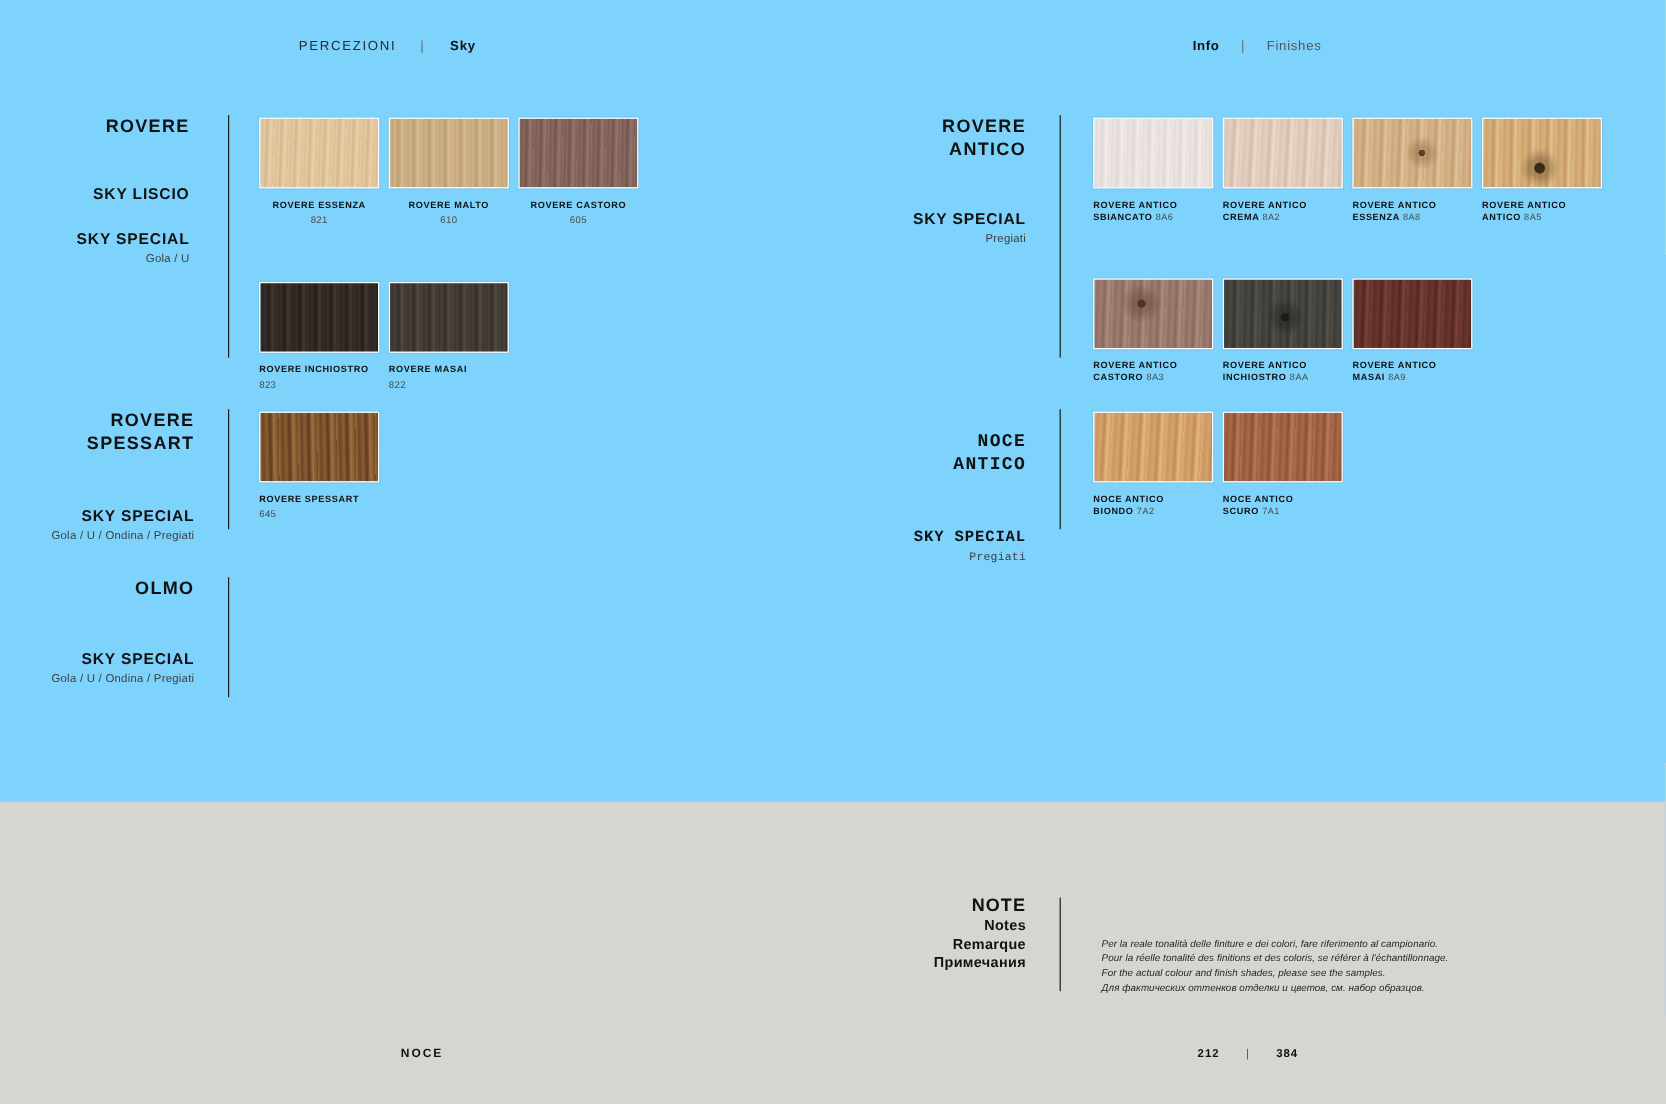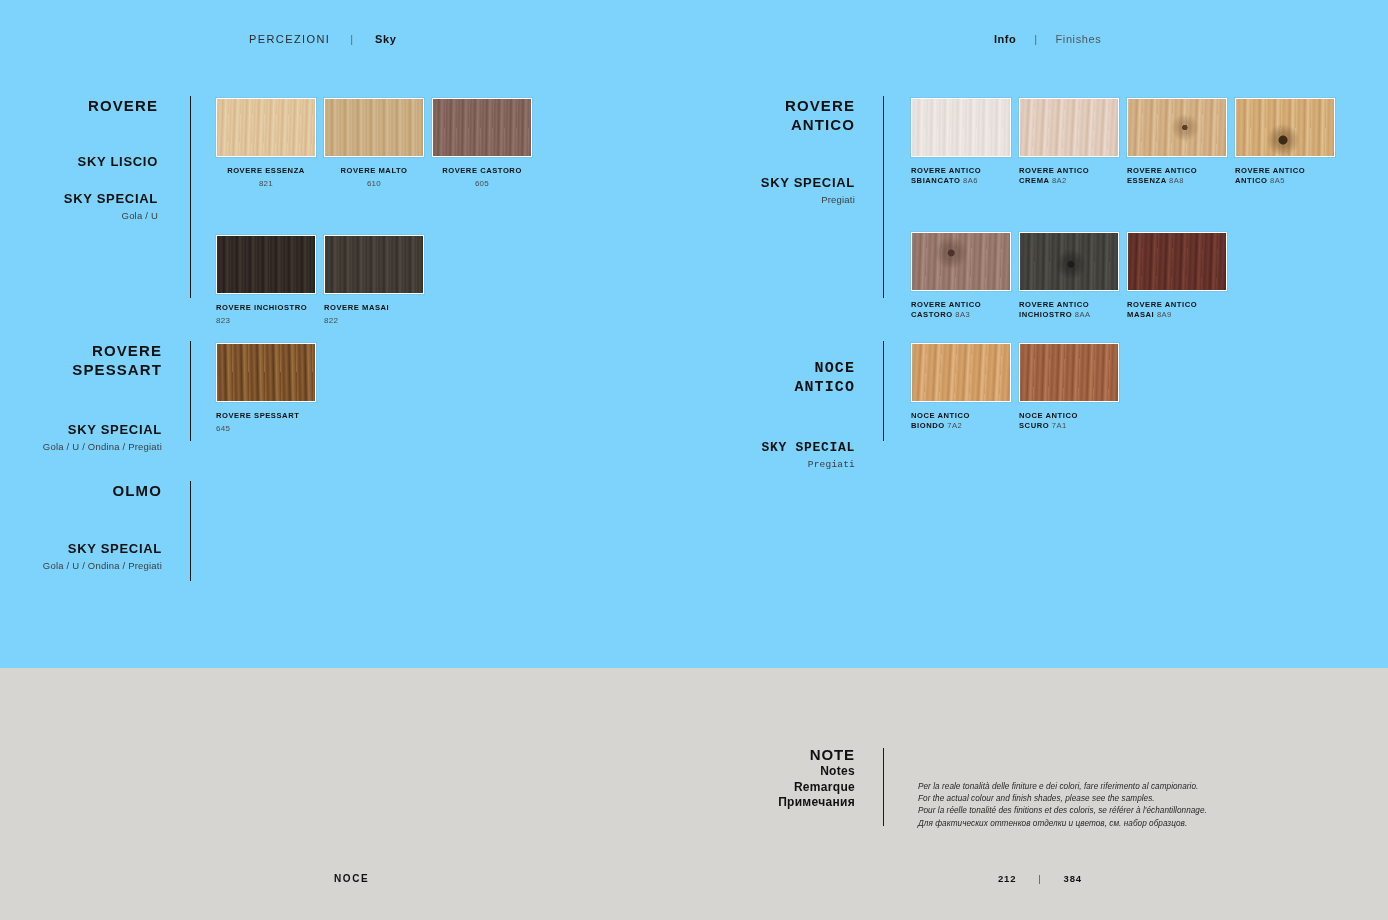--- a/index.html
+++ b/index.html
@@ -315,22 +315,22 @@
     <div class="notes-labels">
       <div class="notes-title">NOTE</div>
       <div class="notes-sub">Notes</div>
       <div class="notes-sub">Remarque</div>
       <div class="notes-sub">Примечания</div>
     </div>
   </div>
   <div class="rule" style="left:883px; top:748px; height:78px;"></div>
   <div class="notes-body" style="left:918px; top:781px; width:420px;">
     <div>Per la reale tonalità delle finiture e dei colori, fare riferimento al campionario.</div>
+    <div>Pour la réelle tonalité des finitions et des coloris, se référer à l'échantillonnage.</div>
     <div>For the actual colour and finish shades, please see the samples.</div>
-    <div>Pour la réelle tonalité des finitions et des coloris, se référer à l'échantillonnage.</div>
     <div>Для фактических оттенков отделки и цветов, см. набор образцов.</div>
   </div>
 
   <div class="footer-brand">NOCE</div>
   <div class="footer-pages">
     <span>212</span>
     <span class="sep">|</span>
     <span>384</span>
   </div>
 

